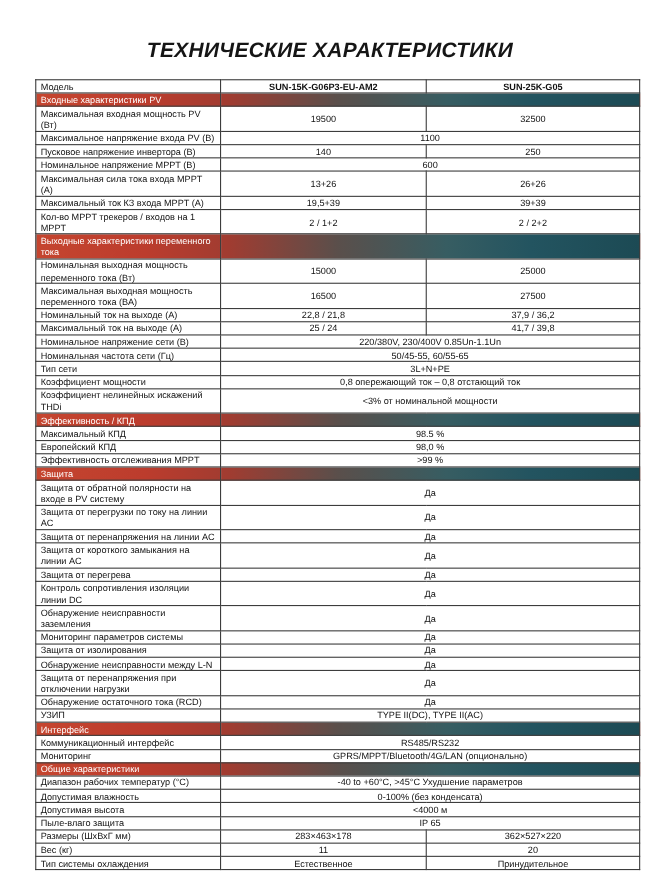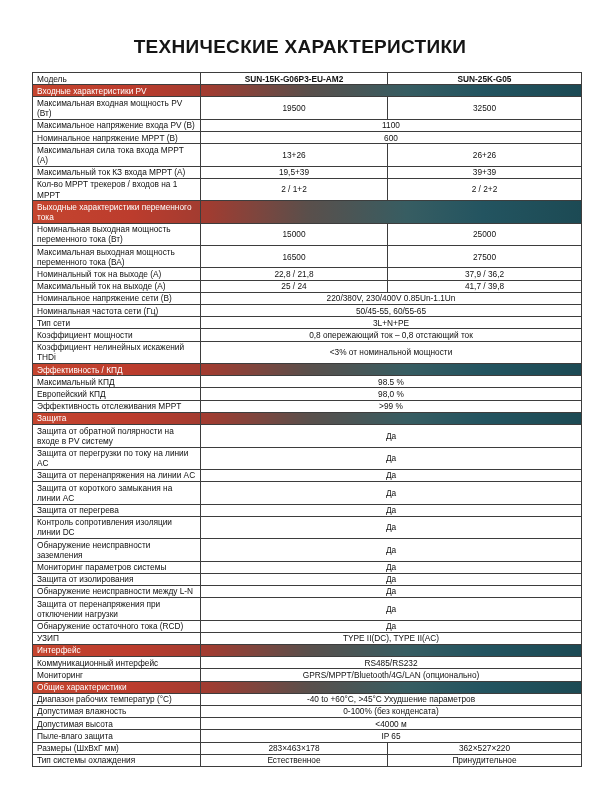--- a/index.html
+++ b/index.html
@@ -2,21 +2,21 @@
 <html><head>
 <meta charset="utf-8">
 <style>
   html,body { margin:0; padding:0; background:#ffffff; }
   .page {
     position:relative; width:600px; height:804px; background:#ffffff;
     font-family:"Liberation Sans", sans-serif; color:#111; overflow:hidden;
   }
   .title {
     position:absolute; top:36px; left:0; right:0; text-align:center;
-    font-size:19px; font-weight:700; letter-spacing:0.3px; color:#151515;
+    font-size:19px; font-weight:700; letter-spacing:0.3px; color:#151515;font-style:italic;
   }
   table.spec {
     position:absolute; left:32px; top:72px; width:549px;
     border-collapse:collapse; table-layout:fixed;
   }
   table.spec td {
     border:1px solid #3d3d3d;
     font-size:8.3px; line-height:10.2px; padding:0.5px 4px;
     vertical-align:middle; background:transparent;
   }
@@ -57,20 +57,25 @@
         <tr>
           <td class="lbl">Максимальная входная мощность PV (Вт)</td>
           <td class="val">19500</td>
           <td class="val">32500</td>
         </tr>
         <tr>
           <td class="lbl">Максимальное напряжение входа PV (В)</td>
           <td class="val" colspan="2">1100</td>
         </tr>
         <tr>
+          <td class="lbl">Пусковое напряжение инвертора (В)</td>
+          <td class="val">140</td>
+          <td class="val">250</td>
+        </tr>
+        <tr>
           <td class="lbl">Номинальное напряжение MPPT (В)</td>
           <td class="val" colspan="2">600</td>
         </tr>
         <tr>
           <td class="lbl">Максимальная сила тока входа MPPT (А)</td>
           <td class="val">13+26</td>
           <td class="val">26+26</td>
         </tr>
         <tr>
           <td class="lbl">Максимальный ток КЗ входа MPPT (А)</td>
@@ -227,20 +232,25 @@
           <td class="val" colspan="2">&lt;4000 м</td>
         </tr>
         <tr>
           <td class="lbl">Пыле-влаго защита</td>
           <td class="val" colspan="2">IP 65</td>
         </tr>
         <tr>
           <td class="lbl">Размеры (ШхВхГ мм)</td>
           <td class="val">283×463×178</td>
           <td class="val">362×527×220</td>
+        </tr>
+        <tr>
+          <td class="lbl">Вес (кг)</td>
+          <td class="val">11</td>
+          <td class="val">20</td>
         </tr>
         <tr>
           <td class="lbl">Тип системы охлаждения</td>
           <td class="val">Естественное</td>
           <td class="val">Принудительное</td>
         </tr>
       </tbody>
   </table>
 </div>
 

